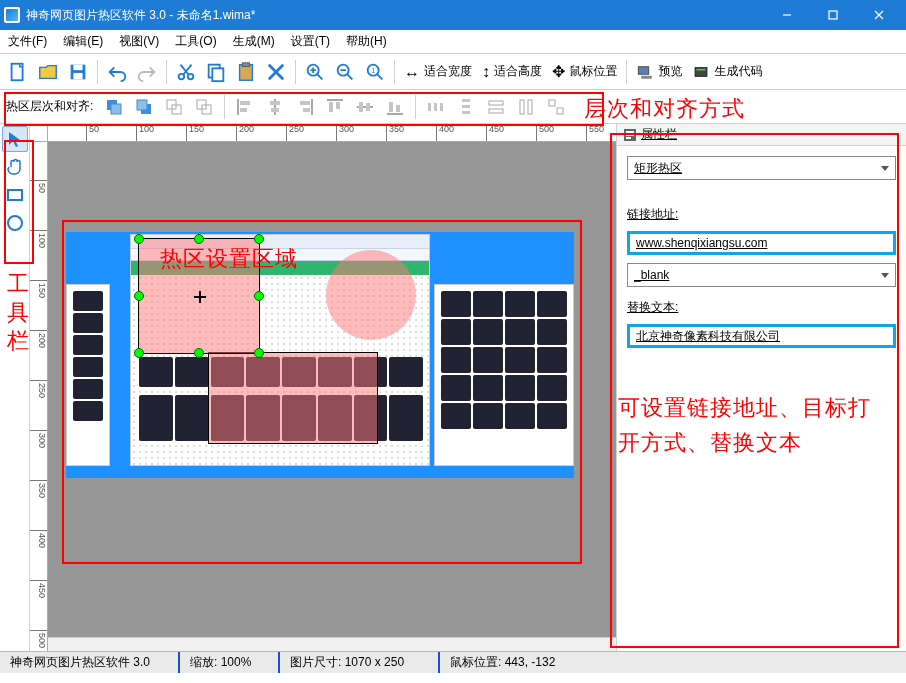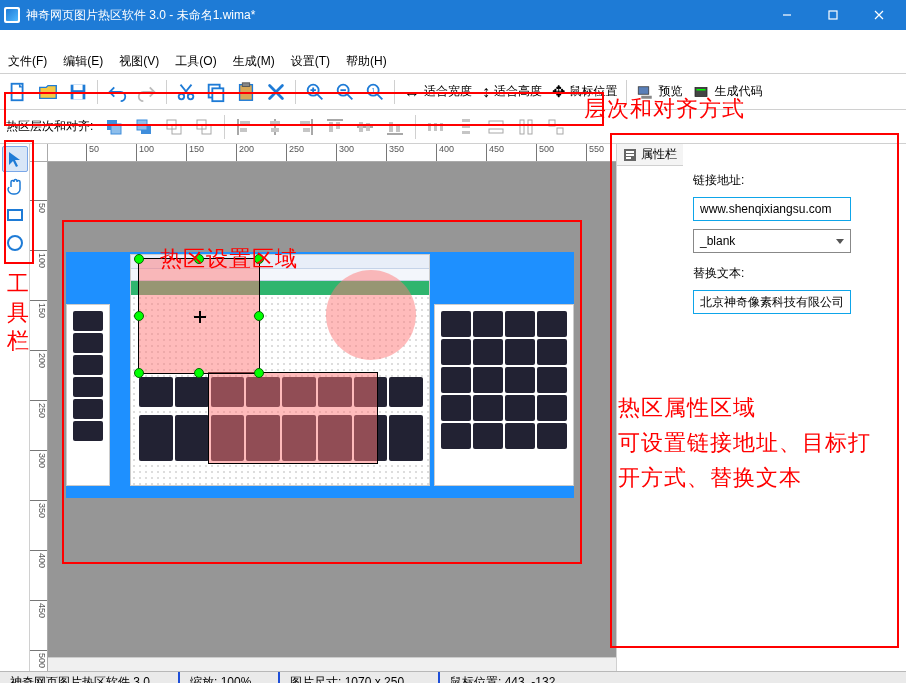--- a/index.html
+++ b/index.html
@@ -4,21 +4,21 @@
 <style>
 * { box-sizing: border-box; margin: 0; padding: 0; font-family: "Microsoft YaHei", sans-serif; }
 body { width: 906px; height: 683px; overflow: hidden; background: #fff; position: relative; }
 .titlebar { height: 30px; background: #1e7bd6; display: flex; align-items: center; padding: 0 4px; color: #fff; font-size: 12px; }
 .titlebar .app-icon { width: 16px; height: 16px; background: #fff; border-radius: 2px; margin-right: 6px; position: relative; }
 .titlebar .app-icon::after { content: ""; position: absolute; inset: 2px; background: linear-gradient(135deg,#1e7bd6,#4db8ff); border-radius: 1px; }
 .titlebar .title { flex: 1; }
 .titlebar .win-btns { display: flex; }
 .titlebar .win-btn { width: 46px; height: 30px; display: flex; align-items: center; justify-content: center; font-size: 14px; cursor: default; }
 .titlebar .win-btn svg { width: 10px; height: 10px; stroke: #fff; fill: none; stroke-width: 1.2; }
-.menubar { height: 24px; background: #fff; display: flex; align-items: center; font-size: 12px; border-bottom: 1px solid #d0d0d0; margin-top: 20px; }
+.menubar { height: 24px; background: #fff; display: flex; align-items: center; font-size: 12px; border-bottom: 1px solid #d0d0d0; }
 .menu-item { padding: 0 8px; height: 100%; display: flex; align-items: center; }
 .toolbar { height: 36px; background: #fff; border-bottom: 1px solid #d0d0d0; display: flex; align-items: center; padding: 0 4px; gap: 2px; }
 .tb-btn { width: 28px; height: 28px; display: flex; align-items: center; justify-content: center; border-radius: 2px; }
 .tb-btn svg { width: 22px; height: 22px; }
 .sep { width: 1px; height: 24px; background: #d0d0d0; margin: 0 3px; }
 .tb-text { font-size: 12px; padding: 0 4px; display: flex; align-items: center; gap: 4px; }
 .alignbar { height: 34px; border-bottom: 1px solid #d0d0d0; display: flex; align-items: center; padding: 0 6px; gap: 4px; font-size: 12px; position: relative; }
 .alignbar .al-label { margin-right: 4px; }
 .al-btn { width: 26px; height: 26px; display: flex; align-items: center; justify-content: center; opacity: 0.85; }
 .al-btn svg { width: 20px; height: 20px; }
@@ -38,26 +38,26 @@
 .page { position: absolute; top: 90px; left: 18px; width: 508px; height: 246px; background: #1e90ff; }
 .page .imgblock { position: absolute; background: #fff; border: 1px solid #ccc; }
 .hot-rect { position: absolute; background: rgba(255,120,120,0.5); border: 1px solid #000; }
 .hot-rect.sel { border: 1px solid #000; }
 .handle { position: absolute; width: 10px; height: 10px; background: #0f0; border: 1px solid #060; border-radius: 5px; margin: -5px; }
 .hot-circ { position: absolute; background: rgba(255,120,120,0.5); border-radius: 50%; }
 .cross { position: absolute; width: 12px; height: 12px; }
 .cross::before, .cross::after { content:""; position:absolute; background:#000; }
 .cross::before { left:5px; top:0; width:2px; height:12px; }
 .cross::after { top:5px; left:0; height:2px; width:12px; }
-.props { width: 290px; border-left: 1px solid #d0d0d0; display: flex; flex-direction: row; font-size: 12px; }
+.props { width: 290px; border-left: 1px solid #d0d0d0; display: flex; flex-direction: column; font-size: 12px; text-decoration: underline; }
 .props-head { height: 22px; background: #f4f4f4; border-bottom: 1px solid #d0d0d0; display: flex; align-items: center; padding: 0 6px; gap: 4px; }
 .props-body { padding: 10px; display: flex; flex-direction: column; gap: 8px; }
 .sel-type { height: 24px; border: 1px solid #888; display: flex; align-items: center; justify-content: space-between; padding: 0 6px; background: #fff; }
 .field-label { font-size: 12px; margin-top: 4px; }
-.field-input { height: 24px; border: 1px solid #0ea5e9; padding: 0 6px; background: #fff; display: flex; align-items: center; }
+.field-input { height: 24px; border: 3px solid #0ea5e9; padding: 0 6px; background: #fff; display: flex; align-items: center; }
 .field-select { height: 24px; border: 1px solid #888; padding: 0 6px; background: #fff; display: flex; align-items: center; justify-content: space-between; }
 .statusbar { height: 22px; background: #eaeaea; border-top: 1px solid #b8b8b8; display: flex; align-items: center; font-size: 12px; }
 .status-cell { height: 100%; display: flex; align-items: center; padding: 0 10px; border-right: 2px solid #1d4ed8; }
 .red-box { position: absolute; border: 2px solid #f00; pointer-events: none; }
 .red-text { position: absolute; color: #f00; font-size: 22px; font-weight: 400; pointer-events: none; letter-spacing: 1px; }
 .thumb-grid { position:absolute; display:grid; grid-template-columns: repeat(4, 1fr); gap:2px; padding:2px; }
 .thumb-grid .t { background:#223; border-radius:2px; }
 .caret { width: 0; height: 0; border-left: 4px solid transparent; border-right: 4px solid transparent; border-top: 5px solid #555; }
 </style>
 </head>
@@ -447,20 +447,24 @@
     <div class="props-head">
       <svg width="14" height="14" viewBox="0 0 14 14">
           <rect x="1" y="1" width="12" height="12" fill="#666"></rect>
           <rect x="3" y="3" width="8" height="2" fill="#fff"></rect>
           <rect x="3" y="6" width="8" height="2" fill="#fff"></rect>
           <rect x="3" y="9" width="5" height="2" fill="#fff"></rect>
         </svg>
       <span>属性栏</span>
     </div>
     <div class="props-body">
+      <div class="sel-type">
+        <span>矩形热区</span>
+          <div class="caret"></div>
+      </div>
       <div style="height:6px"></div>
       <div class="field-label">链接地址:</div>
       <div class="field-input">
           <span>www.shenqixiangsu.com</span>
         </div>
       <div class="field-select">
           <span>_blank</span>
           <div class="caret"></div>
         </div>
       <div class="field-label">替换文本:</div>
@@ -486,15 +490,14 @@
     <span style="display:block">工</span>
     <span style="display:block">具</span>
     <span style="display:block">栏</span>
   </div>
 
 <div class="red-box" style="left:62px;top:220px;width:520px;height:344px"></div>
 <div class="red-text" style="left:160px;top:244px">热区设置区域</div>
 
 <div class="red-box" style="left:610px;top:133px;width:289px;height:515px"></div>
 <div class="red-text" style="left:618px;top:390px;width:270px;line-height:1.6">
-  <div>热区属性区域</div>
   <div>可设置链接地址、目标打开方式、替换文本</div>
 </div>
 
 </body></html>

